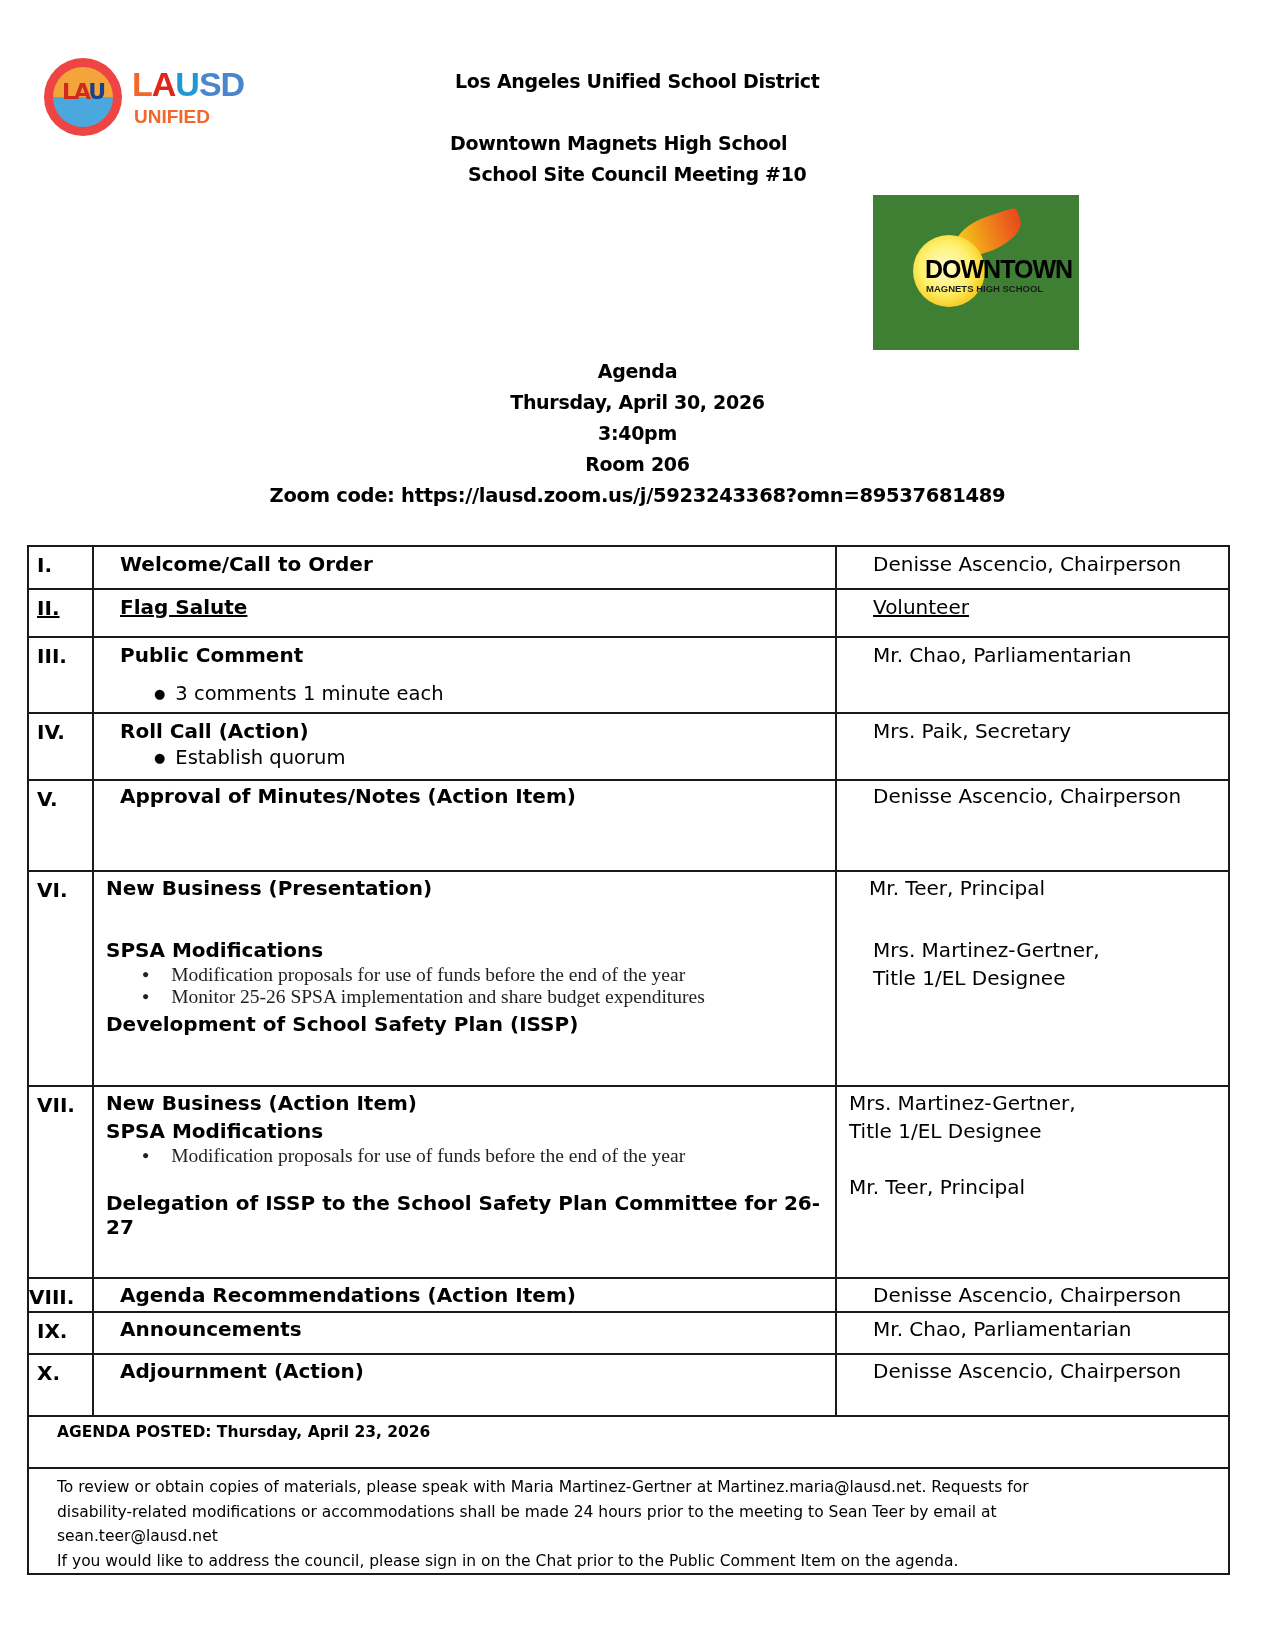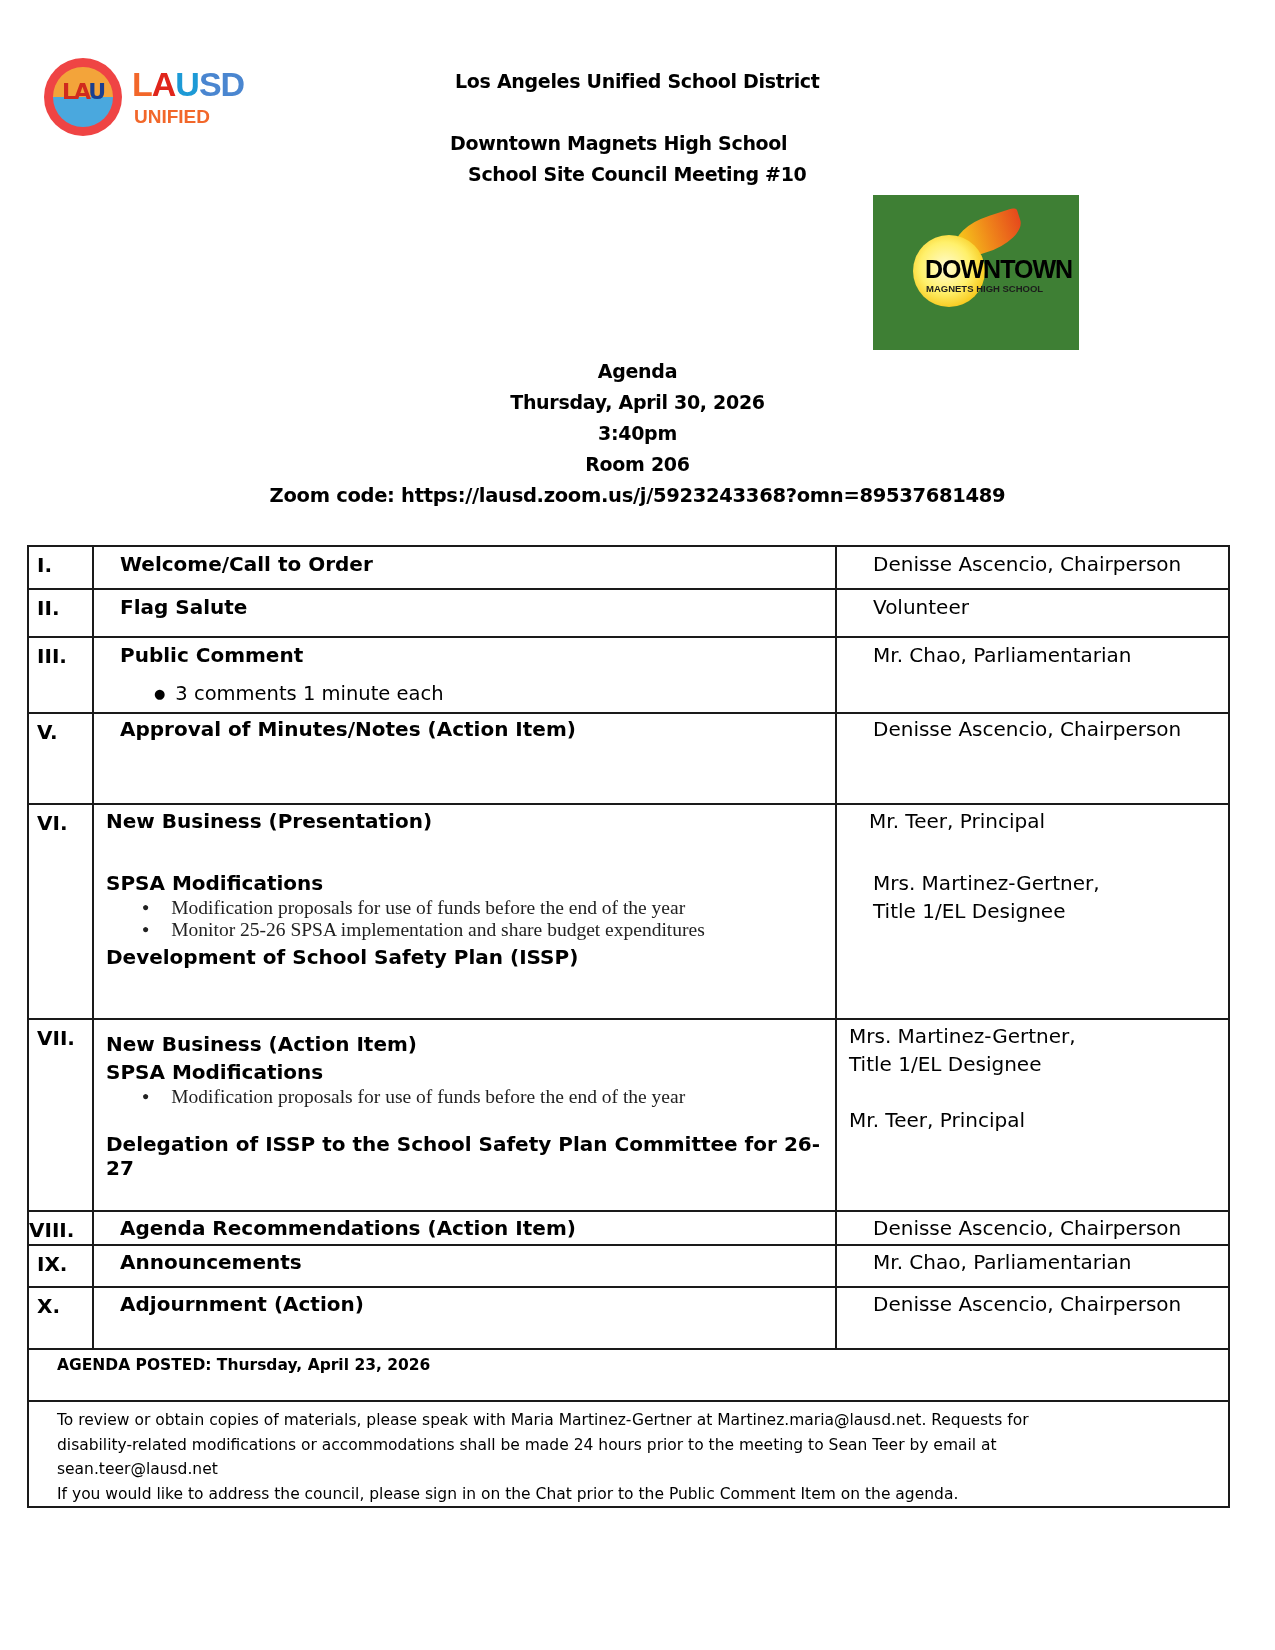--- a/index.html
+++ b/index.html
@@ -85,34 +85,42 @@
 
 <table id="agenda-table">
   <tbody>
       <tr style="height:43px;">
     <td class="num">I.</td>
     <td class="item">
           <div class="item-title ind" style="padding-top:5px;">Welcome/Call to Order</div>
         </td>
     <td class="owner">Denisse Ascencio, Chairperson</td>
   </tr>
-  <tr style="height:48px;">
+  <tr style="height:48px;text-decoration:underline;">
     <td class="num">II.</td>
     <td class="item">
           <div class="item-title ind" style="padding-top:5px;">Flag Salute</div>
         </td>
     <td class="owner">Volunteer</td>
   </tr>
   <tr style="height:76px;">
     <td class="num">III.</td>
     <td class="item">
       <div class="item-title ind" style="padding-top:5px;">Public Comment</div>
       <div class="bullet" style="padding-top:5px;margin-top:10px;">3 comments 1 minute each</div>
     </td>
     <td class="owner">Mr. Chao, Parliamentarian</td>
+  </tr>
+  <tr style="height:67px;">
+    <td class="num">IV.</td>
+    <td class="item">
+      <div class="item-title ind" style="padding-top:5px;">Roll Call (Action)</div>
+      <div class="bullet" style="padding-top:3px;">Establish quorum</div>
+    </td>
+    <td class="owner">Mrs. Paik, Secretary</td>
   </tr>
   <tr style="height:91px;">
     <td class="num">V.</td>
     <td class="item">
           <div class="item-title ind" style="padding-top:3px;">Approval of Minutes/Notes (Action Item)</div>
         </td>
     <td class="owner" style="padding-top:3px;">Denisse Ascencio, Chairperson</td>
   </tr>
   <tr style="height:215px;">
     <td class="num">VI.</td>
@@ -125,21 +133,21 @@
     </td>
     <td class="owner" style="padding-left:32px; padding-top:4px;">
       <div>Mr. Teer, Principal</div>
       <div style="padding-top:38px; padding-left:4px;">Mrs. Martinez-Gertner,</div>
       <div style="padding-top:4px; padding-left:4px;">Title 1/EL Designee</div>
     </td>
   </tr>
   <tr style="height:192px;">
     <td class="num">VII.</td>
     <td class="item">
-      <div class="item-title ind2" style="padding-top:12px;">New Business (Action Item)</div>
+      <div class="item-title ind2" style="padding-top:4px;">New Business (Action Item)</div>
       <div class="item-title ind2" style="padding-top:4px;">SPSA Modifications</div>
       <div class="serif-bullet" style="padding-top:2px;">Modification proposals for use of funds before the end of the year</div>
       <div class="item-title ind2" style="padding-top:24px;">Delegation of ISSP to the School Safety Plan Committee for 26-27</div>
     </td>
     <td class="owner" style="padding-left:12px; padding-top:4px;">
       <div>Mrs. Martinez-Gertner,</div>
       <div style="padding-top:4px;">Title 1/EL Designee</div>
       <div style="padding-top:32px;">Mr. Teer, Principal</div>
     </td>
   </tr>

